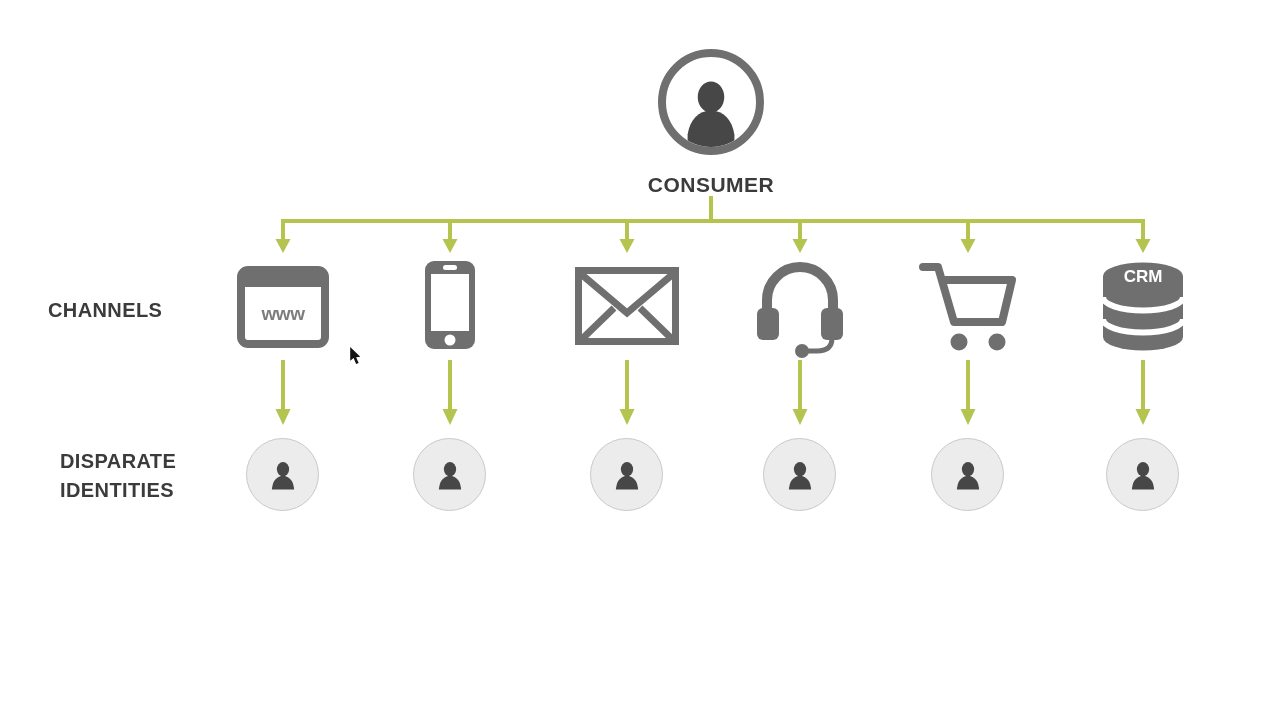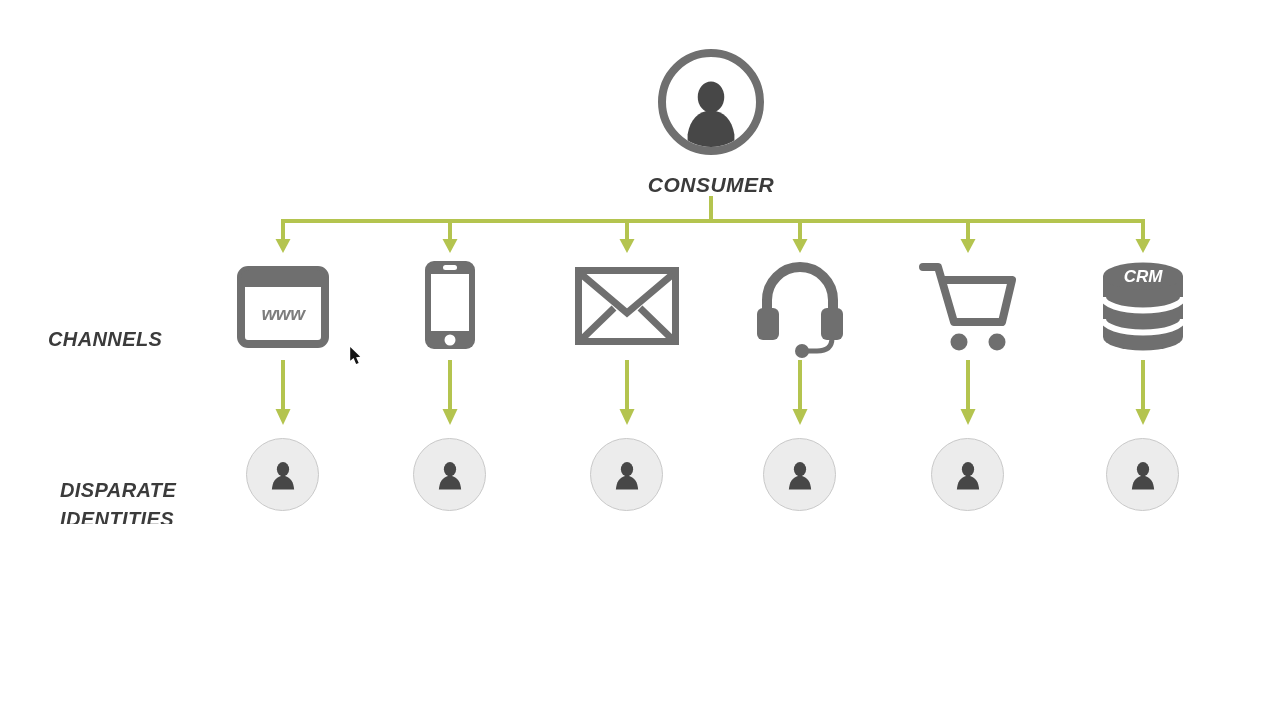--- a/index.html
+++ b/index.html
@@ -1,25 +1,24 @@
 <!DOCTYPE html>
 <html style="--background: #ffffff; --connector: #b4c44f; --icon-gray: #6f6f6f; --icon-dark: #474747; --identity-bg: #ececec; --identity-border: #c9c9c9; --label-text: #3b3b3b; --www-text: #7d7d7d;"><head>
 <meta charset="utf-8">
 <style>
   html,body{margin:0;padding:0;background:#fff;}
   #stage{
     position:relative;width:1280px;height:524px;overflow:hidden;
     background:var(--background,#fff);
     font-family:"Liberation Sans","DejaVu Sans",sans-serif;
-    font-style:italic;
   }
   .abs{position:absolute;}
   .row-label{
     color:var(--label-text);font-size:20px;font-weight:700;
-    letter-spacing:.4px;line-height:29px;margin-top:29px;
+    letter-spacing:.4px;line-height:29px;
   }
   .consumer-ring{
     width:90px;height:90px;border:8px solid var(--icon-gray);
     border-radius:50%;overflow:hidden;background:#fff;
     display:flex;align-items:flex-end;justify-content:center;
   }
   .consumer-label{
     width:240px;text-align:center;color:var(--label-text);
     font-size:21px;font-weight:700;letter-spacing:.5px;
   }

